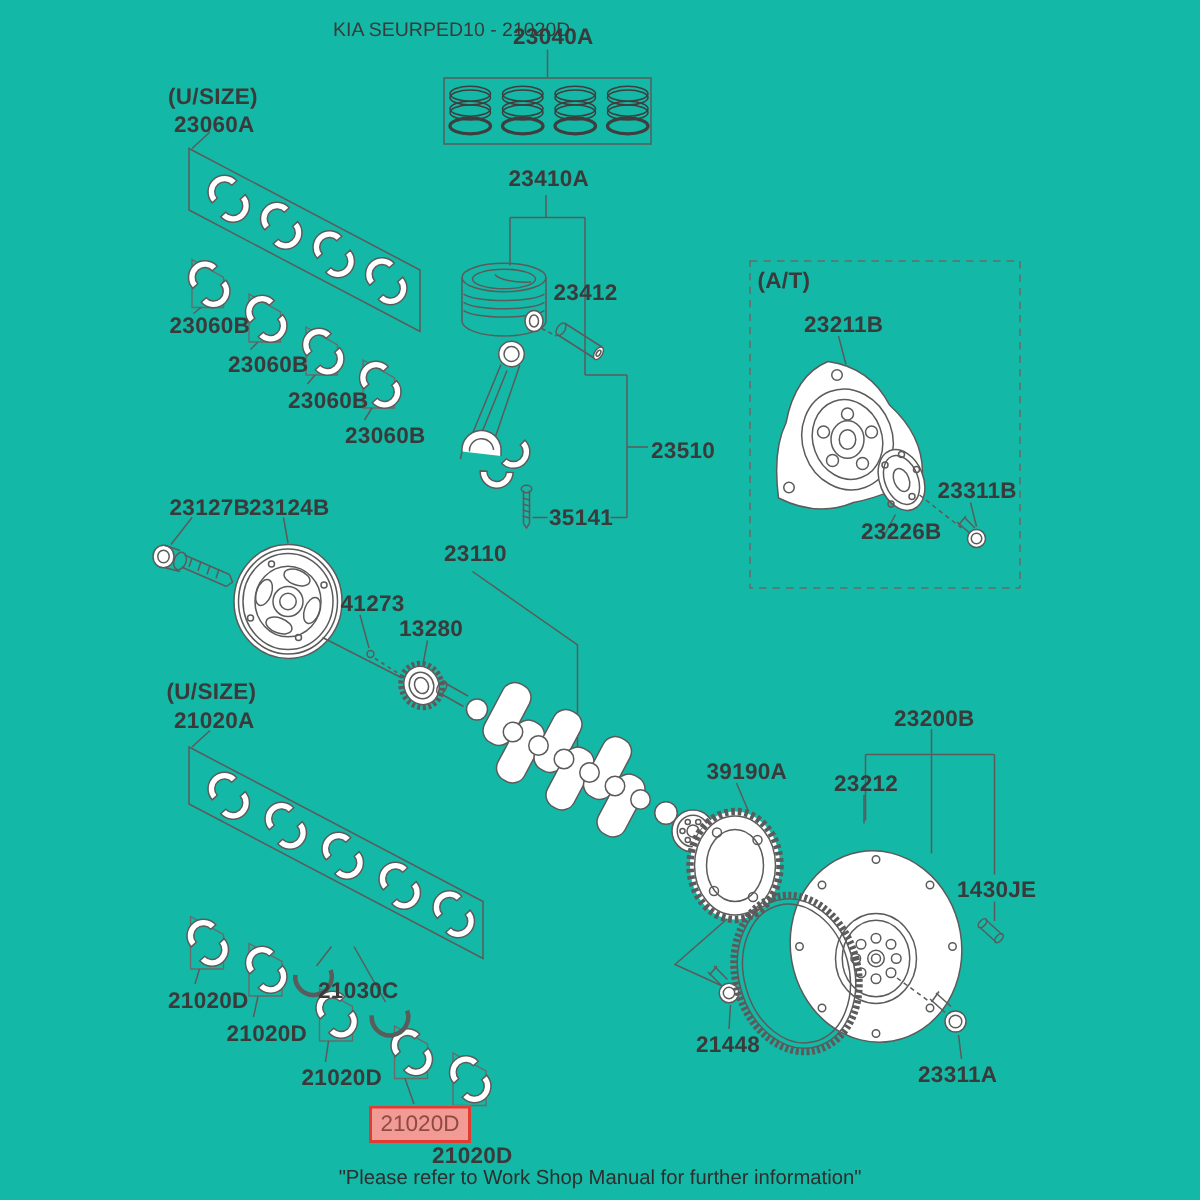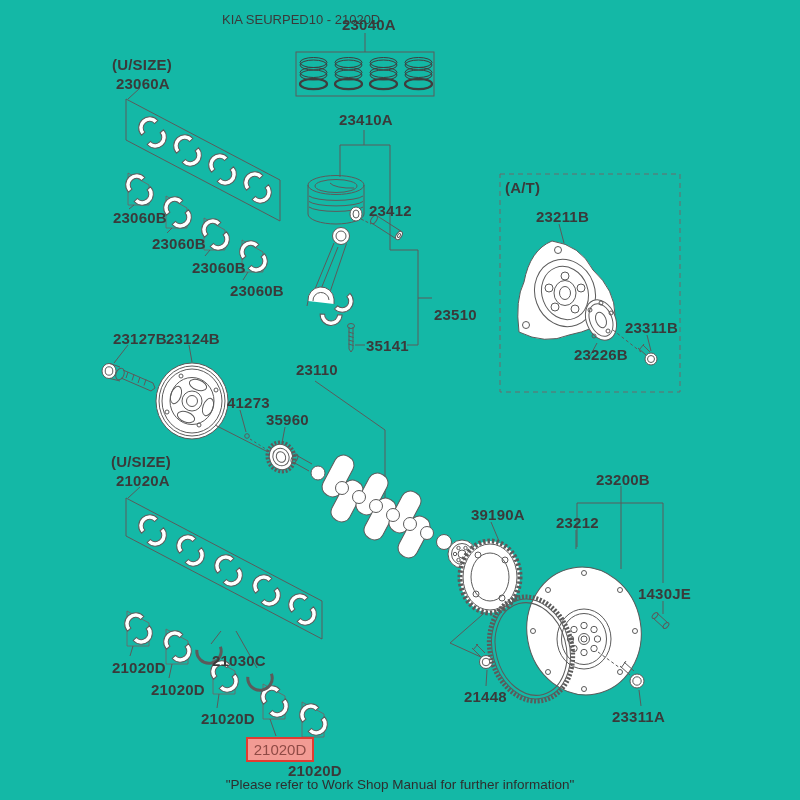--- a/index.html
+++ b/index.html
@@ -363,34 +363,34 @@
 
 <div class="lbl" style="left:112px;top:56px">(U/SIZE)</div>
 <div class="lbl" style="left:116px;top:75px">23060A</div>
 
 <div class="lbl" style="left:113px;top:209px">23060B</div>
 <div class="lbl" style="left:152px;top:235px">23060B</div>
 <div class="lbl" style="left:192px;top:259px">23060B</div>
 <div class="lbl" style="left:230px;top:282px">23060B</div>
 
 <div class="lbl" style="left:339px;top:111px">23410A</div>
-<div class="lbl" style="left:369px;top:202px">23412</div>
-<div class="lbl" style="left:434px;top:306px">23510</div>
+<div class="lbl" style="left:369px;top:187px">23412</div>
+<div class="lbl" style="left:434px;top:292px">23510</div>
 <div class="lbl" style="left:366px;top:337px">35141</div>
 
 <div class="lbl" style="left:505px;top:179px">(A/T)</div>
 <div class="lbl" style="left:536px;top:208px">23211B</div>
 <div class="lbl" style="left:625px;top:319px">23311B</div>
 <div class="lbl" style="left:574px;top:346px">23226B</div>
 
 <div class="lbl" style="left:113px;top:330px">23127B</div>
 <div class="lbl" style="left:166px;top:330px">23124B</div>
 <div class="lbl" style="left:296px;top:361px">23110</div>
 <div class="lbl" style="left:227px;top:394px">41273</div>
-<div class="lbl" style="left:266px;top:411px">35960</div>
+<div class="lbl" style="left:266px;top:411px">13280</div>
 
 <div class="lbl" style="left:111px;top:453px">(U/SIZE)</div>
 <div class="lbl" style="left:116px;top:472px">21020A</div>
 <div class="lbl" style="left:212px;top:652px">21030C</div>
 
 <div class="lbl" style="left:471px;top:506px">39190A</div>
 <div class="lbl" style="left:556px;top:514px">23212</div>
 <div class="lbl" style="left:596px;top:471px">23200B</div>
 <div class="lbl" style="left:638px;top:585px">1430JE</div>
 <div class="lbl" style="left:464px;top:688px">21448</div>

